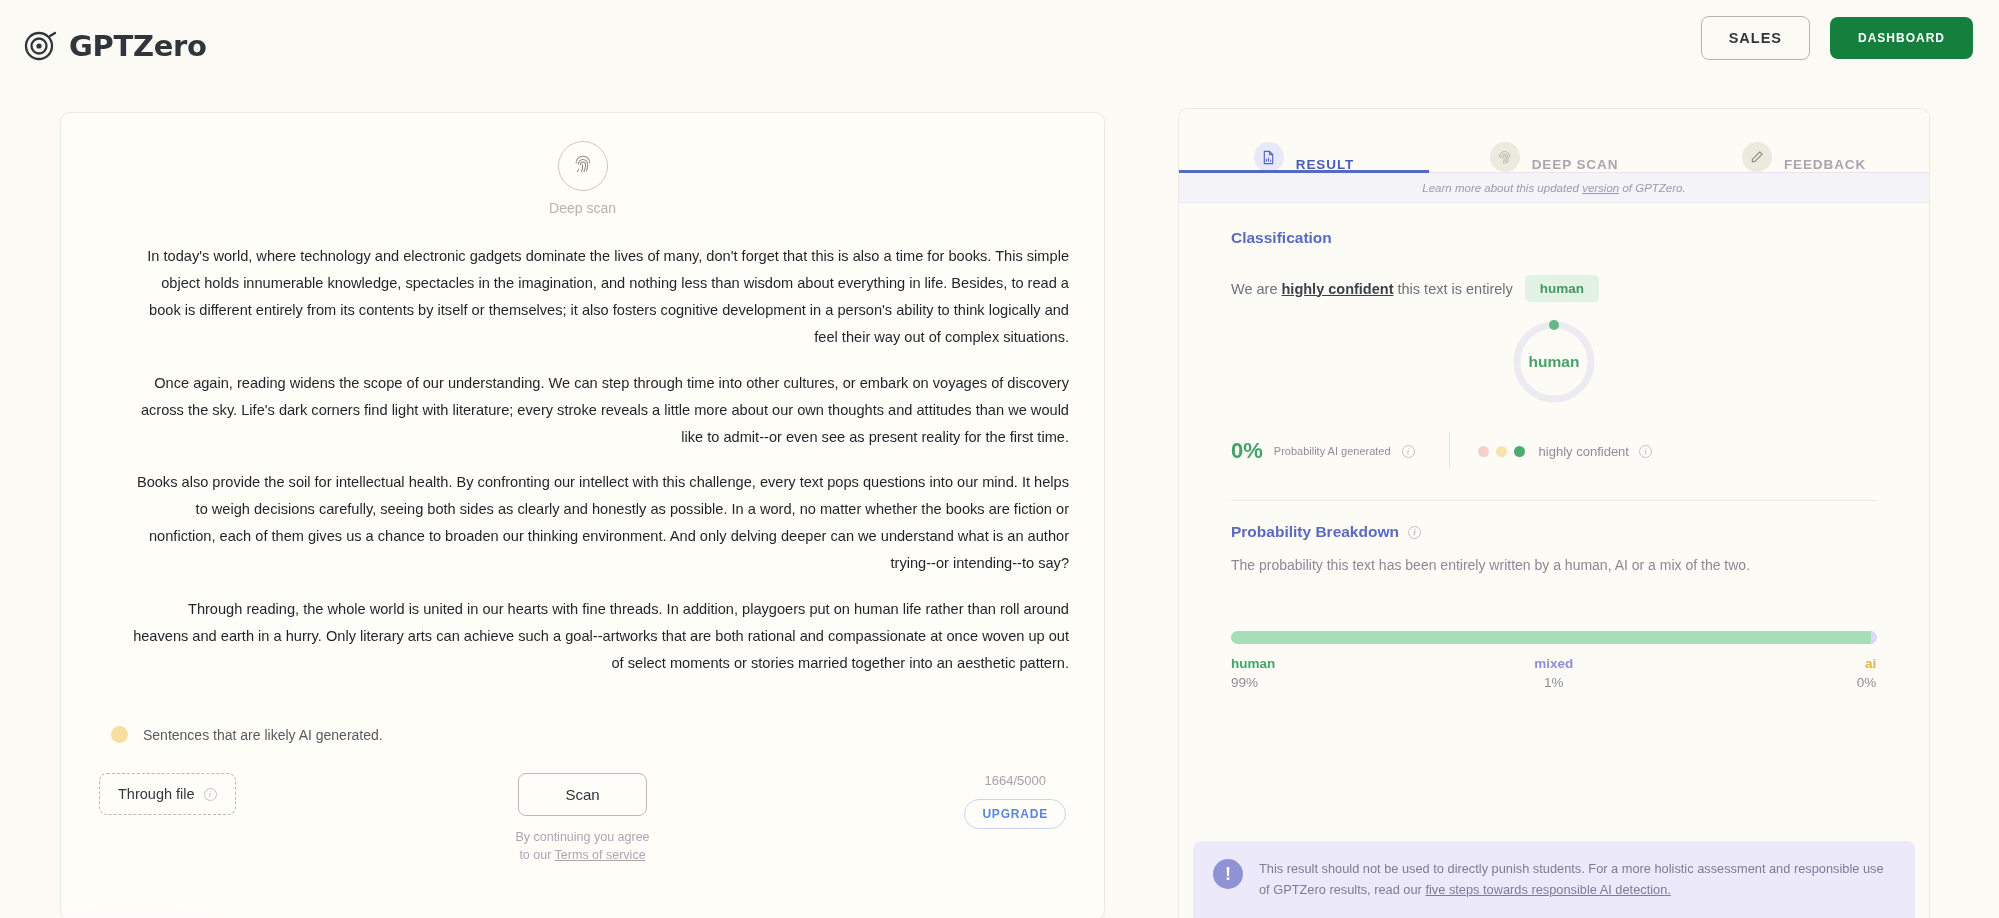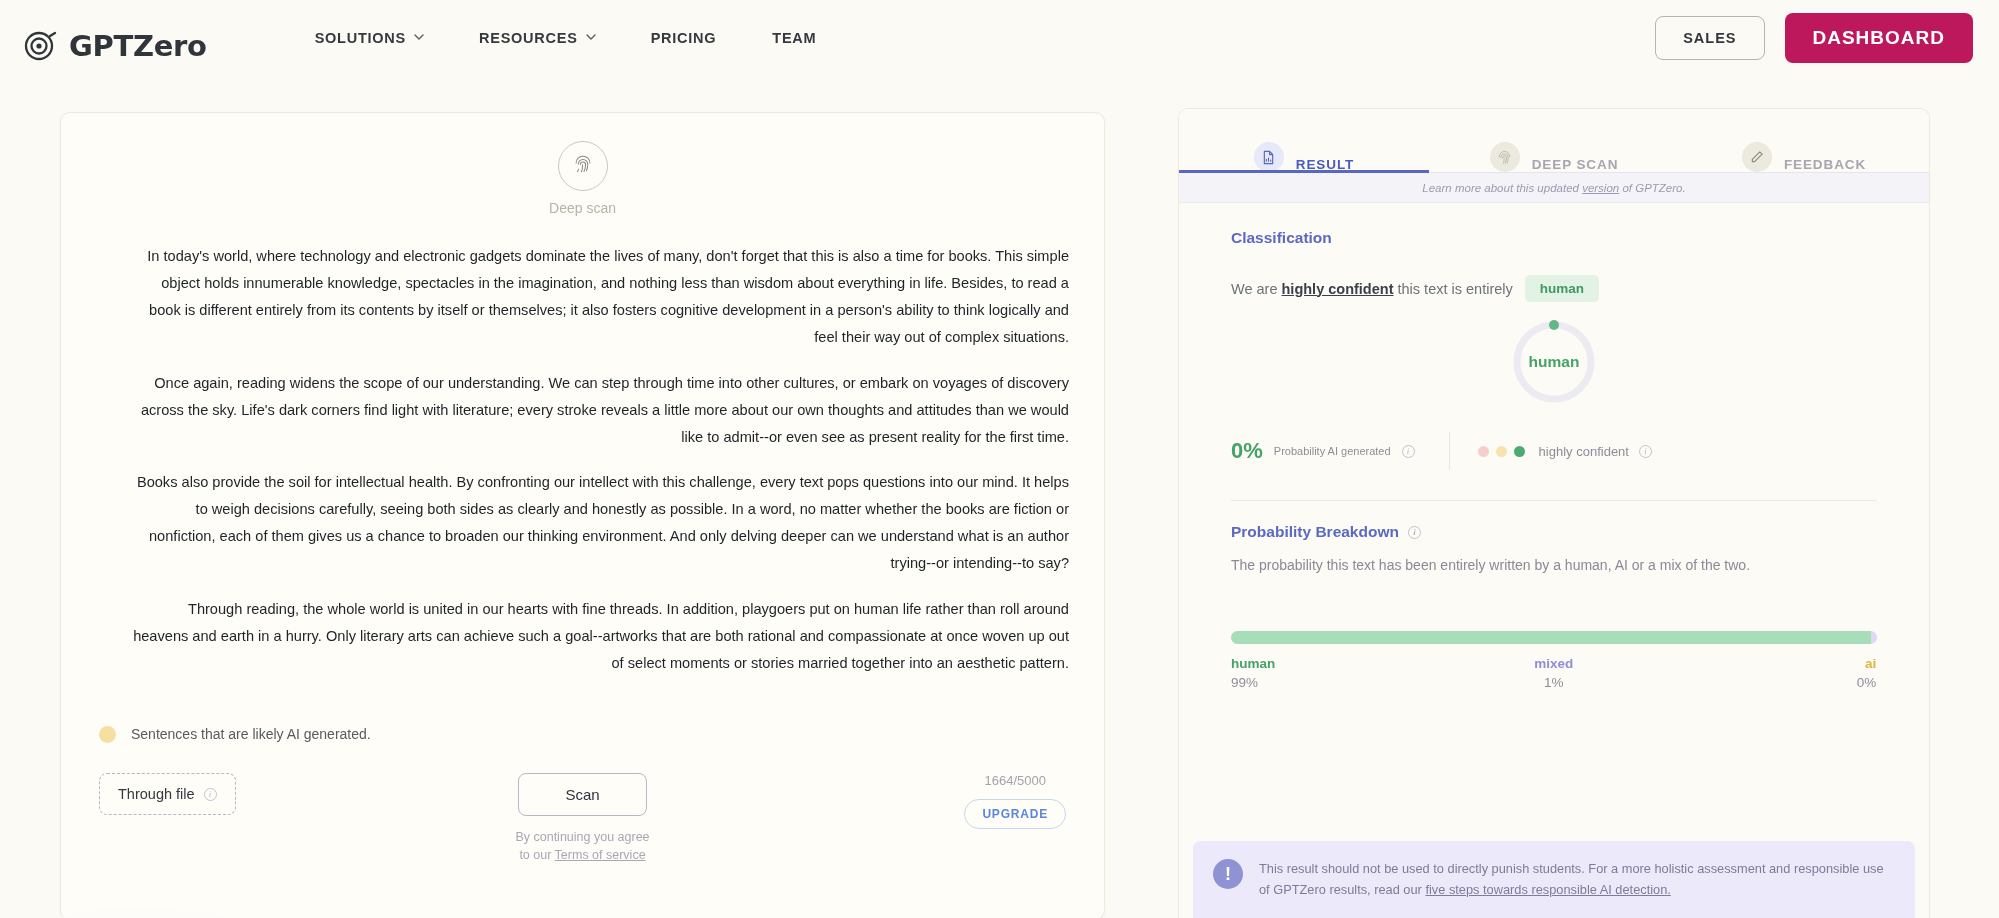--- a/index.html
+++ b/index.html
@@ -38,22 +38,22 @@
   }
   .btn-sales {
     border: 1px solid #b9b4a8; border-radius: 8px;
     background: transparent; color: #33363c;
     font-size: 14.5px; font-weight: 600; letter-spacing: 1px;
     padding: 13px 27px; cursor: pointer;
     font-family: "Liberation Sans", sans-serif;
   }
   .btn-dashboard {
     border: none; border-radius: 8px;
-    background: #be185d; color: #ffffff;
-    font-size: 19px; font-weight: 600; letter-spacing: 1px;
+    background: #15803d; color: #ffffff;
+    font-size: 12px; font-weight: 600; letter-spacing: 1px;
     padding: 14px 28px; cursor: pointer;
     font-family: "Liberation Sans", sans-serif;
   }
 
   
   .stage { position: absolute; top: 76px; left: 0; width: 1999px; height: 842px; }
 
   
   .left-panel {
     position: absolute; left: 60px; top: 36px;
@@ -78,22 +78,22 @@
   .doc-body {
     position: absolute; left: 0; right: 0; top: 130px;
     padding: 0 35px 0 38px;
   }
   .doc-body p {
     font-size: 14.6px; line-height: 1.86; color: #1f2328;
     margin-bottom: 18px; text-align: right; margin-left: 32px;
   }
 
   .legend {
-    position: absolute; left: 38px; top: 613px;
-    display: flex; gap: 15px;
+    position: absolute; left: 50px; top: 613px;
+    display: flex; align-items: center; gap: 15px;
   }
   .legend-dot { width: 17px; height: 17px; border-radius: 50%; background: #f5dfa1; }
   .legend-text { font-size: 14px; color: #575a60; }
 
   .bottom-bar {
     position: absolute; left: 0; right: 0; top: 660px; height: 120px;
   }
   .upload-btn {
     position: absolute; left: 38px; top: 0;
     border: 1px dashed #b7b5c6; border-radius: 8px;
@@ -265,44 +265,20 @@
       <svg viewBox="0 0 34 34" width="34" height="34">
         <circle cx="15" cy="17" r="13" fill="none" stroke="#30343b" stroke-width="2.3"></circle>
         <circle cx="15" cy="17" r="7.5" fill="none" stroke="#30343b" stroke-width="2.3"></circle>
         <circle cx="15" cy="17" r="2.6" fill="#30343b"></circle>
         <path d="M26 7 L31 4" stroke="#30343b" stroke-width="2.3" stroke-linecap="round"></path>
       </svg>
     </span>
     <span class="brand-name">GPTZero</span>
   </div>
 
-  <nav class="nav">
-    <div class="nav-item">
-      <span>SOLUTIONS</span>
-      <span class="caret">
-        <svg viewBox="0 0 10 10" width="10" height="10">
-            <path d="M1 3 L5 7 L9 3" fill="none" stroke="#5b5e64" stroke-width="1.4" stroke-linecap="round"></path>
-          </svg>
-      </span>
-    </div>
-    <div class="nav-item">
-      <span>RESOURCES</span>
-      <span class="caret">
-        <svg viewBox="0 0 10 10" width="10" height="10">
-            <path d="M1 3 L5 7 L9 3" fill="none" stroke="#5b5e64" stroke-width="1.4" stroke-linecap="round"></path>
-          </svg>
-      </span>
-    </div>
-    <div class="nav-item">
-      <span>PRICING</span>
-    </div>
-    <div class="nav-item">
-      <span>TEAM</span>
-    </div>
-  </nav>
 
   <div class="header-right">
     <button class="btn-sales">SALES</button>
     <button class="btn-dashboard">DASHBOARD</button>
   </div>
 </div>
 
 <div class="stage">
 
   <div class="left-panel">

